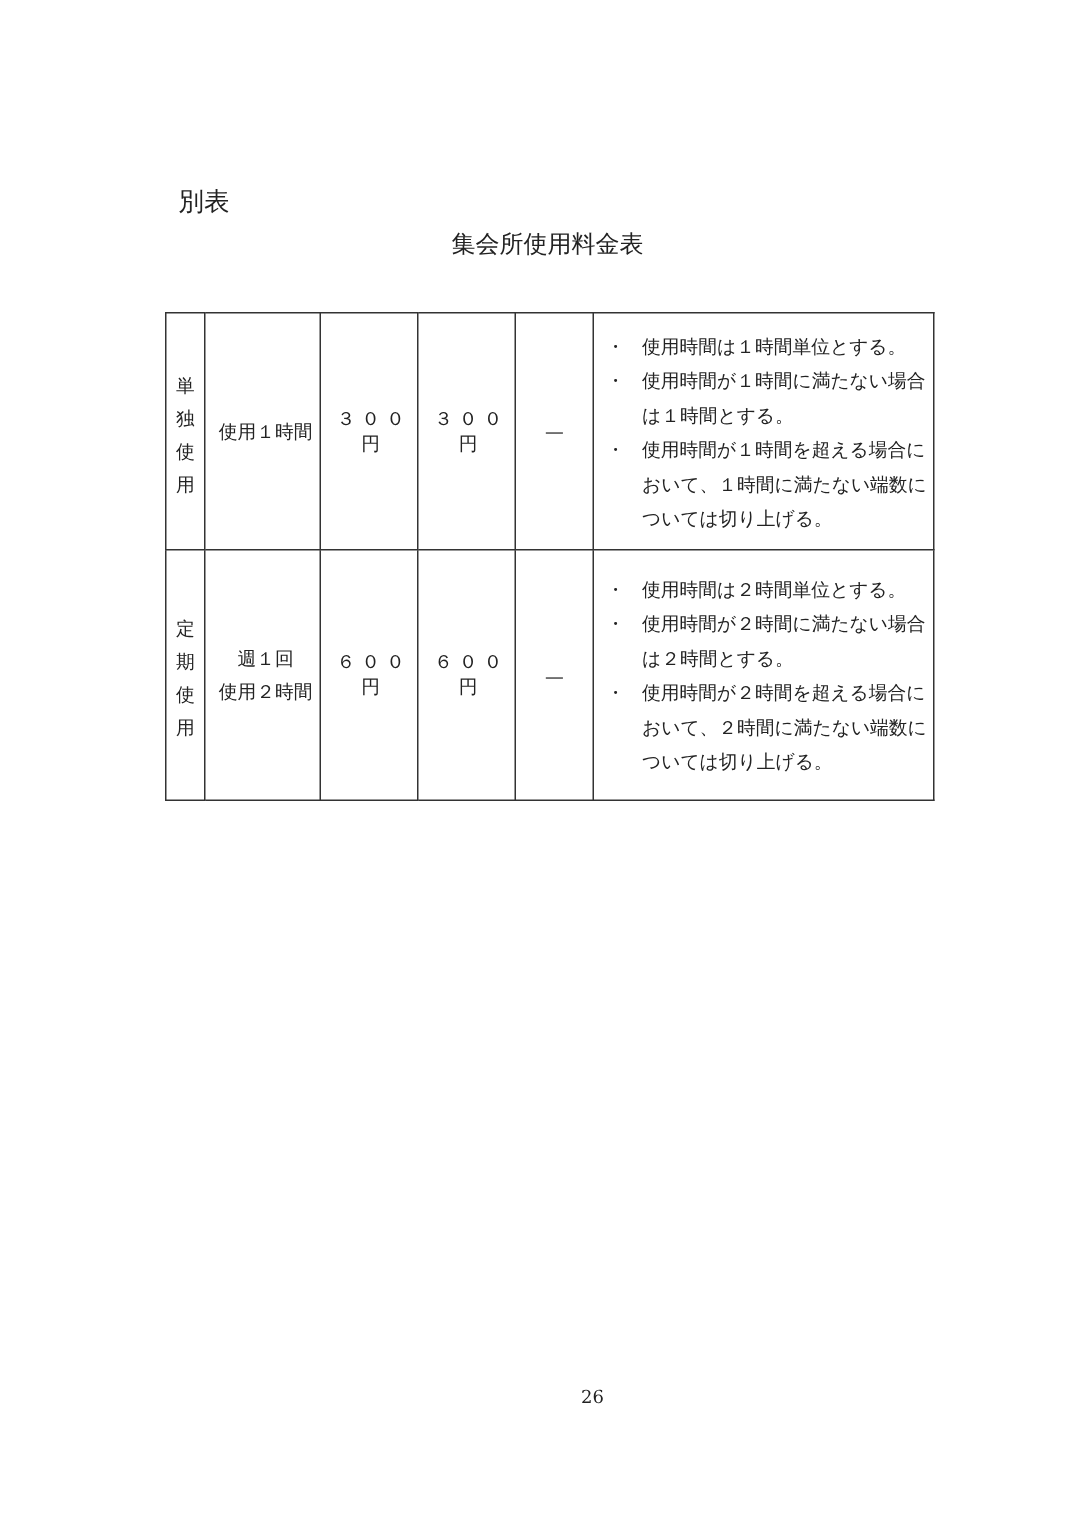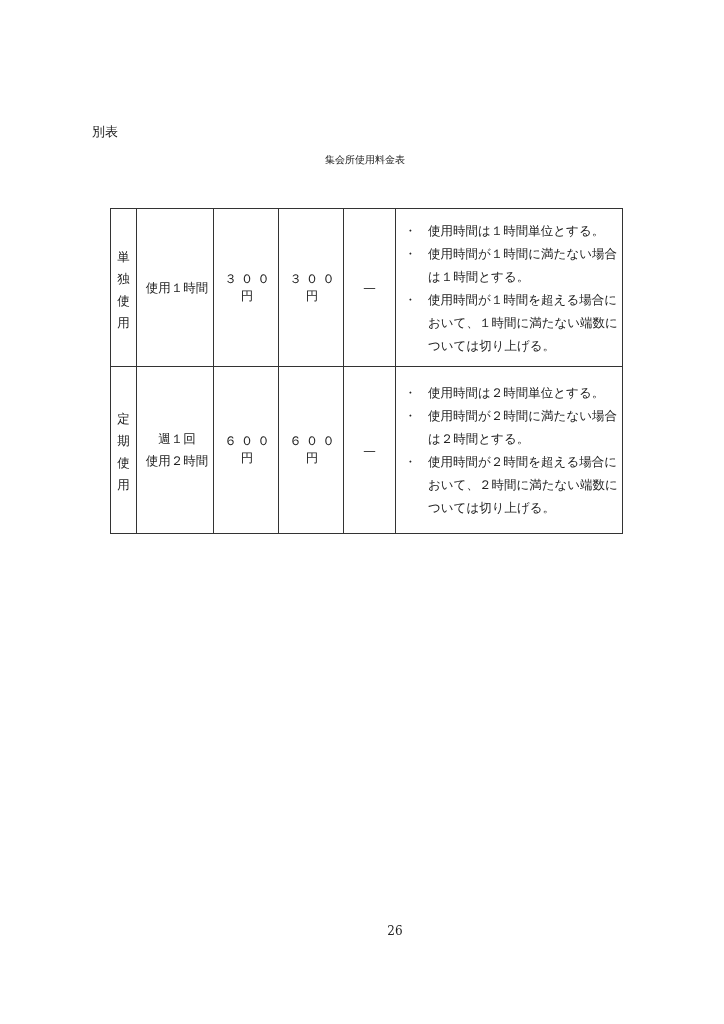--- a/index.html
+++ b/index.html
@@ -1,22 +1,22 @@
 <!DOCTYPE html>
 <html><head>
   <meta charset="utf-8">
   <style>
     html, body { margin: 0; padding: 0; }
     body {
       width: 724px; height: 1024px; background: #ffffff; position: relative;
       font-family: "DejaVu Serif", "Liberation Serif", serif; color: #222;
       overflow: hidden;
     }
-    .label-top { position: absolute; left: 92px; top: 123px; font-size: 13px; }
-    .title { position: absolute; left: 0; width: 724px; top: 153px; text-align: center; font-size: 10px; padding-left: 6px; box-sizing: border-box; }
+    .label-top { position: absolute; left: 119px; top: 123px; font-size: 17px; }
+    .title { position: absolute; left: 0; width: 724px; top: 153px; text-align: center; font-size: 16px; padding-left: 6px; box-sizing: border-box; }
     .page-num { position: absolute; left: 0; width: 724px; top: 924px; text-align: center; font-size: 12px; margin-left: 33px; }
 
     table.fee {
       position: absolute; left: 110px; top: 208px;
       border-collapse: collapse; table-layout: fixed;
       width: 512px; font-size: 12.5px;
     }
     table.fee td, table.fee th {
       border: 1.3px solid #333; padding: 0; font-weight: normal;
       vertical-align: middle;

